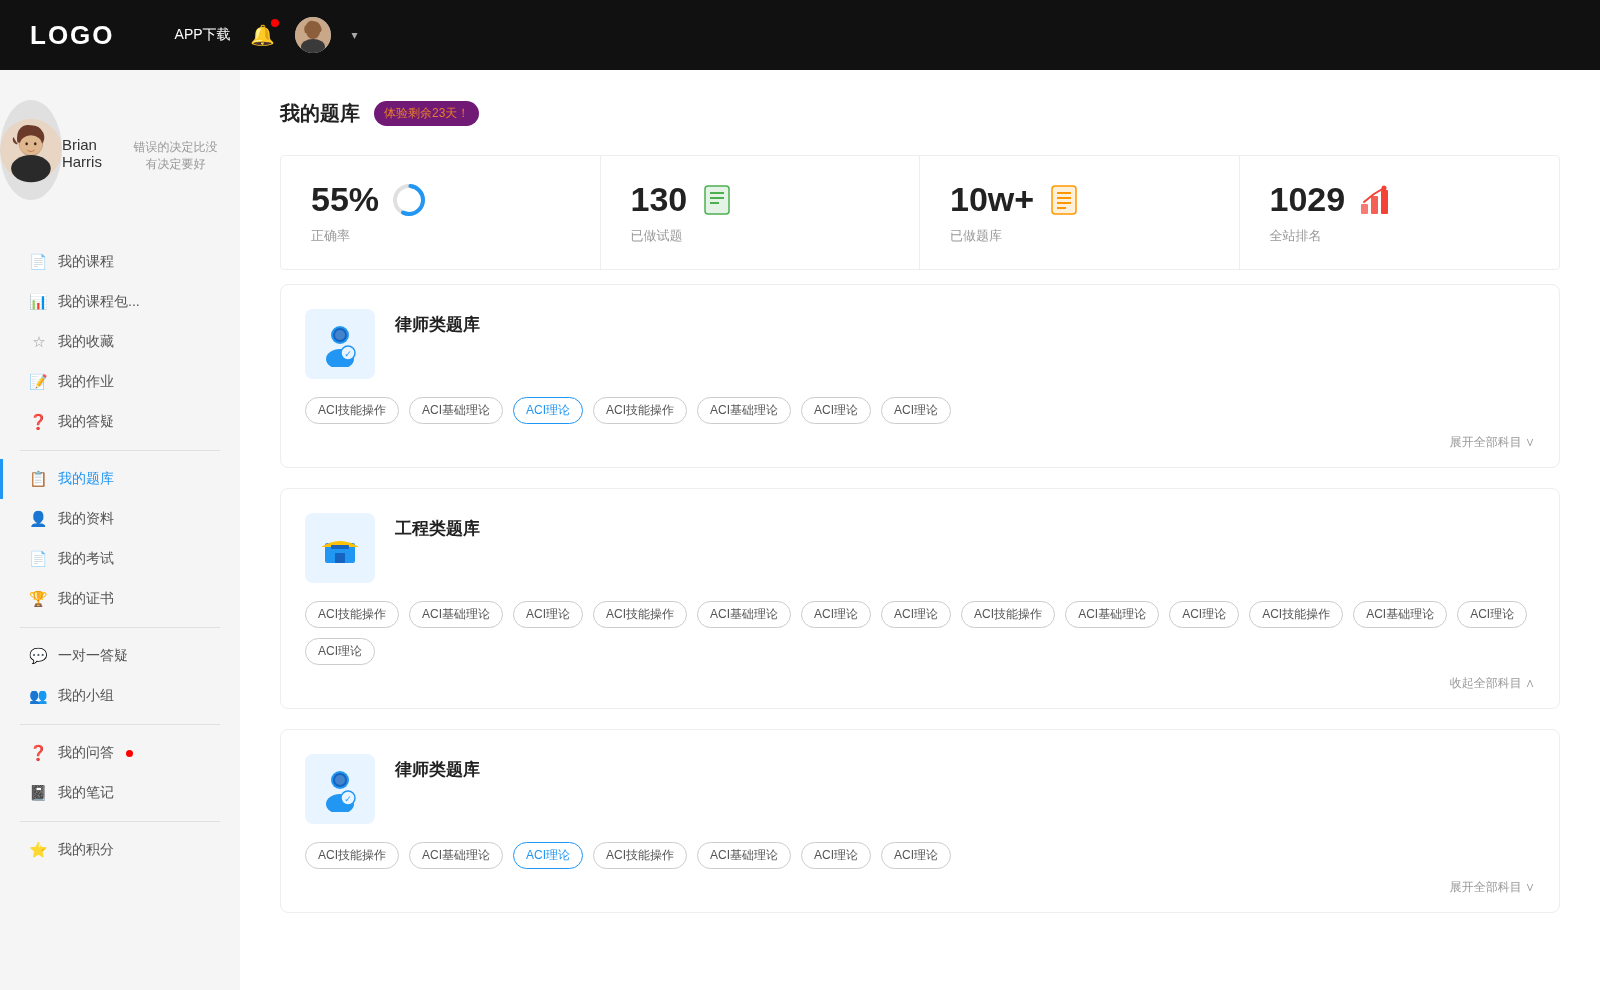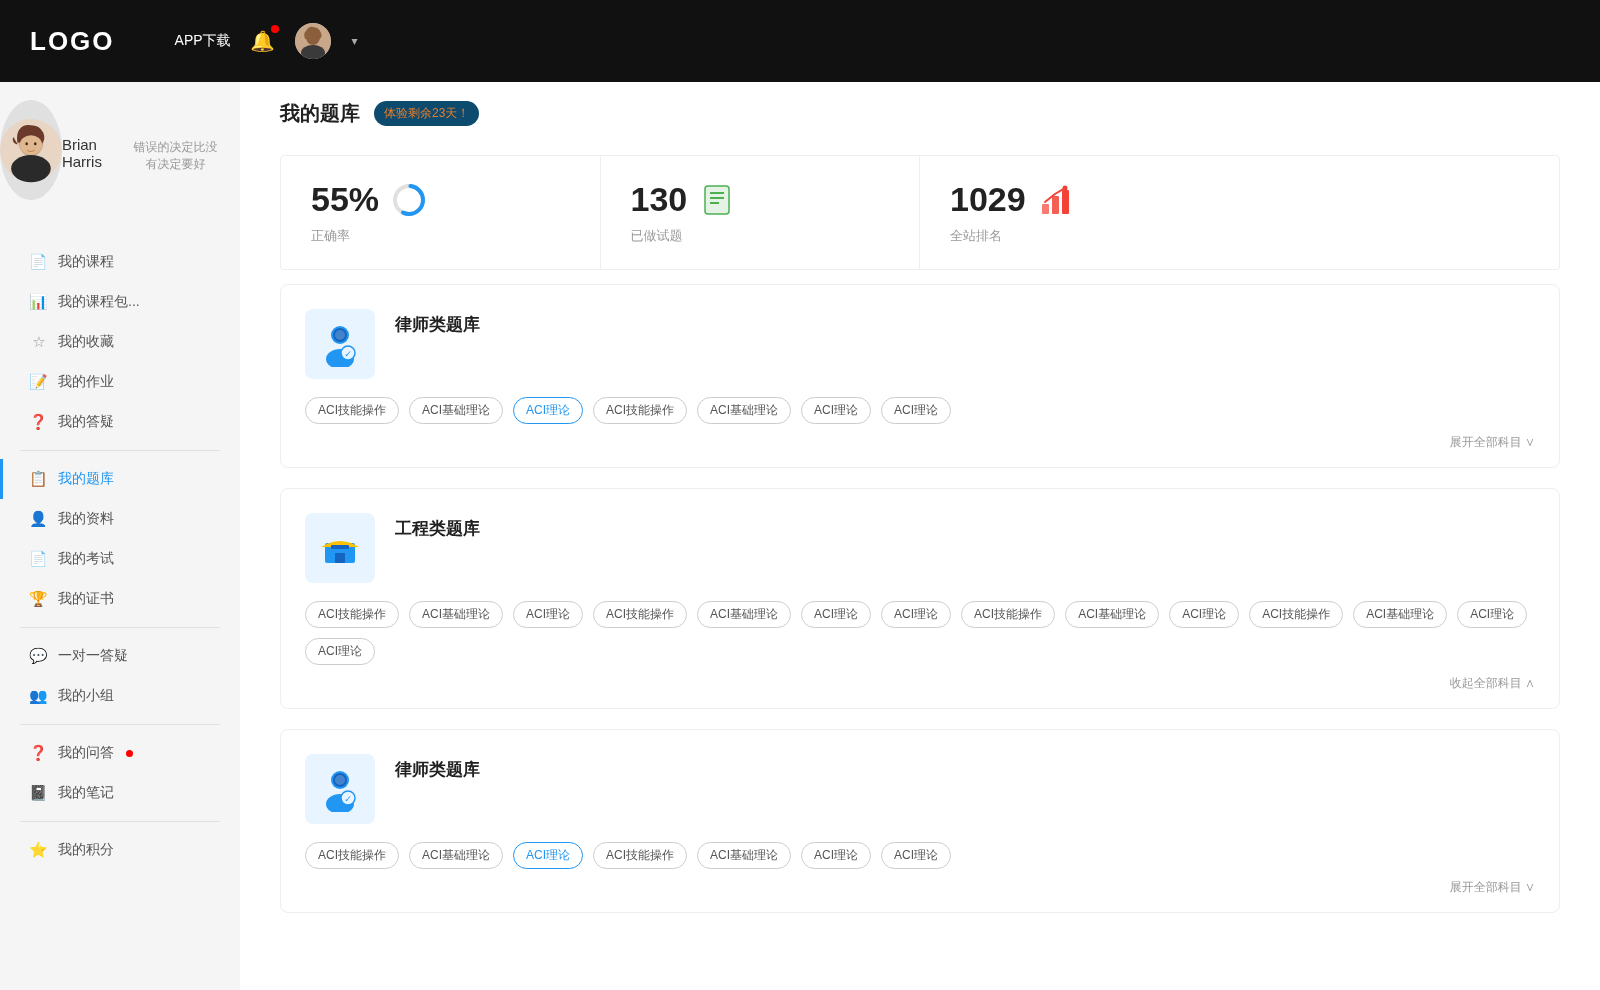--- a/index.html
+++ b/index.html
@@ -1,21 +1,21 @@
 <!DOCTYPE html>
 <html><head>
   <meta charset="utf-8">
   <style>
     * { margin: 0; padding: 0; box-sizing: border-box; }
     body { font-family: -apple-system, BlinkMacSystemFont, 'PingFang SC', 'Microsoft YaHei', sans-serif; background: #f5f5f5; min-height: 990px; }
 
     
     .topnav {
       background: #111;
-      height: 82px;
+      height: 70px;
       display: flex;
       align-items: center;
       padding: 0 30px;
       position: fixed;
       top: 0; left: 0; right: 0;
       z-index: 100;
     }
     .topnav-logo {
       color: white;
       font-size: 26px;
@@ -175,21 +175,21 @@
       align-items: center;
       gap: 14px;
       margin-bottom: 28px;
     }
     .page-title-text {
       font-size: 20px;
       font-weight: 600;
       color: #222;
     }
     .trial-badge {
-      background: #0c4a6e;
+      background: #701a75;
       color: #E87D2B;
       font-size: 12px;
       padding: 4px 10px;
       border-radius: 20px;
     }
 
     
     .stats-row {
       display: grid;
       grid-template-columns: repeat(4, 1fr);
@@ -454,20 +454,36 @@
               <rect x="4" y="2" width="24" height="28" rx="3" fill="none" stroke="#4CAF50" stroke-width="1.5"></rect>
               <line x1="9" y1="9" x2="23" y2="9" stroke="#4CAF50" stroke-width="2"></line>
               <line x1="9" y1="14" x2="23" y2="14" stroke="#4CAF50" stroke-width="2"></line>
               <line x1="9" y1="19" x2="18" y2="19" stroke="#4CAF50" stroke-width="2"></line>
             </svg>
           </div>
         </div>
         <div class="stat-label">已做试题</div>
       </div>
 
+      <div class="stat-card">
+        <div class="stat-top">
+          <span class="stat-value">10w+</span>
+          <div class="stat-icon">
+            <svg width="32" height="32" viewBox="0 0 32 32">
+              <rect x="4" y="2" width="24" height="28" rx="3" fill="#FF9800" opacity="0.15"></rect>
+              <rect x="4" y="2" width="24" height="28" rx="3" fill="none" stroke="#FF9800" stroke-width="1.5"></rect>
+              <line x1="9" y1="9" x2="23" y2="9" stroke="#FF9800" stroke-width="2"></line>
+              <line x1="9" y1="14" x2="23" y2="14" stroke="#FF9800" stroke-width="2"></line>
+              <line x1="9" y1="19" x2="23" y2="19" stroke="#FF9800" stroke-width="2"></line>
+              <line x1="9" y1="24" x2="18" y2="24" stroke="#FF9800" stroke-width="2"></line>
+            </svg>
+          </div>
+        </div>
+        <div class="stat-label">已做题库</div>
+      </div>
 
       <div class="stat-card">
         <div class="stat-top">
           <span class="stat-value">1029</span>
           <div class="stat-icon">
             <svg width="32" height="32" viewBox="0 0 32 32">
               <rect x="2" y="20" width="7" height="10" fill="#F44336" opacity="0.7" rx="1"></rect>
               <rect x="12" y="12" width="7" height="18" fill="#F44336" opacity="0.85" rx="1"></rect>
               <rect x="22" y="6" width="7" height="24" fill="#F44336" rx="1"></rect>
               <polyline points="5,18 15,10 25,4" stroke="#F44336" stroke-width="2" fill="none" stroke-linecap="round"></polyline>

